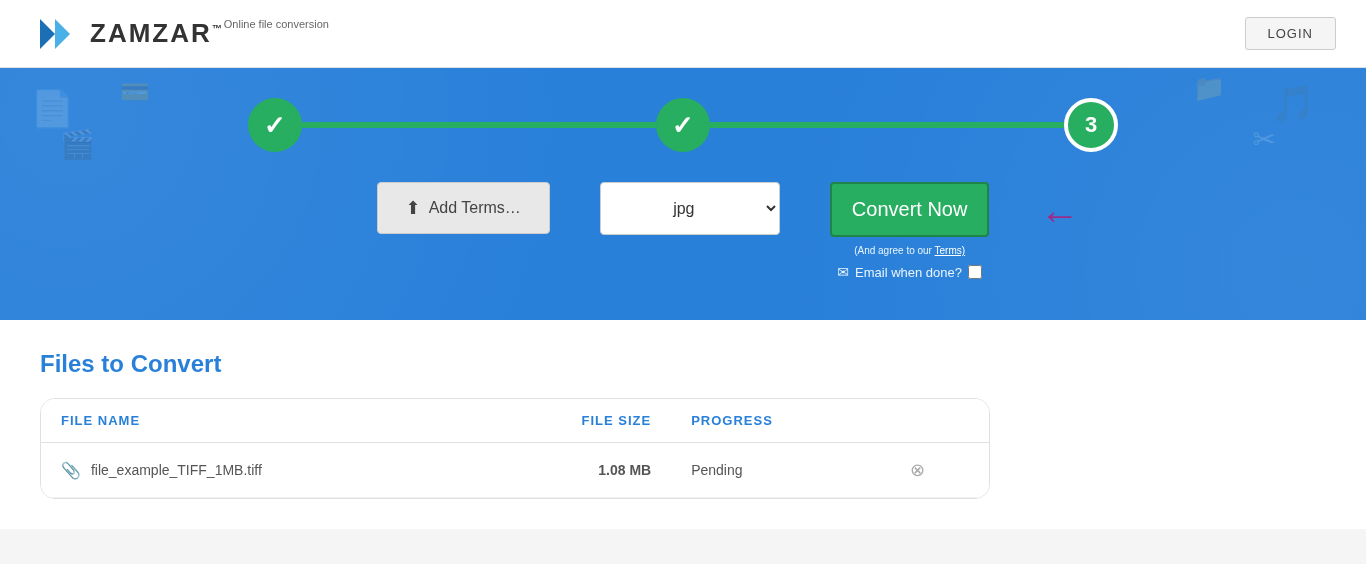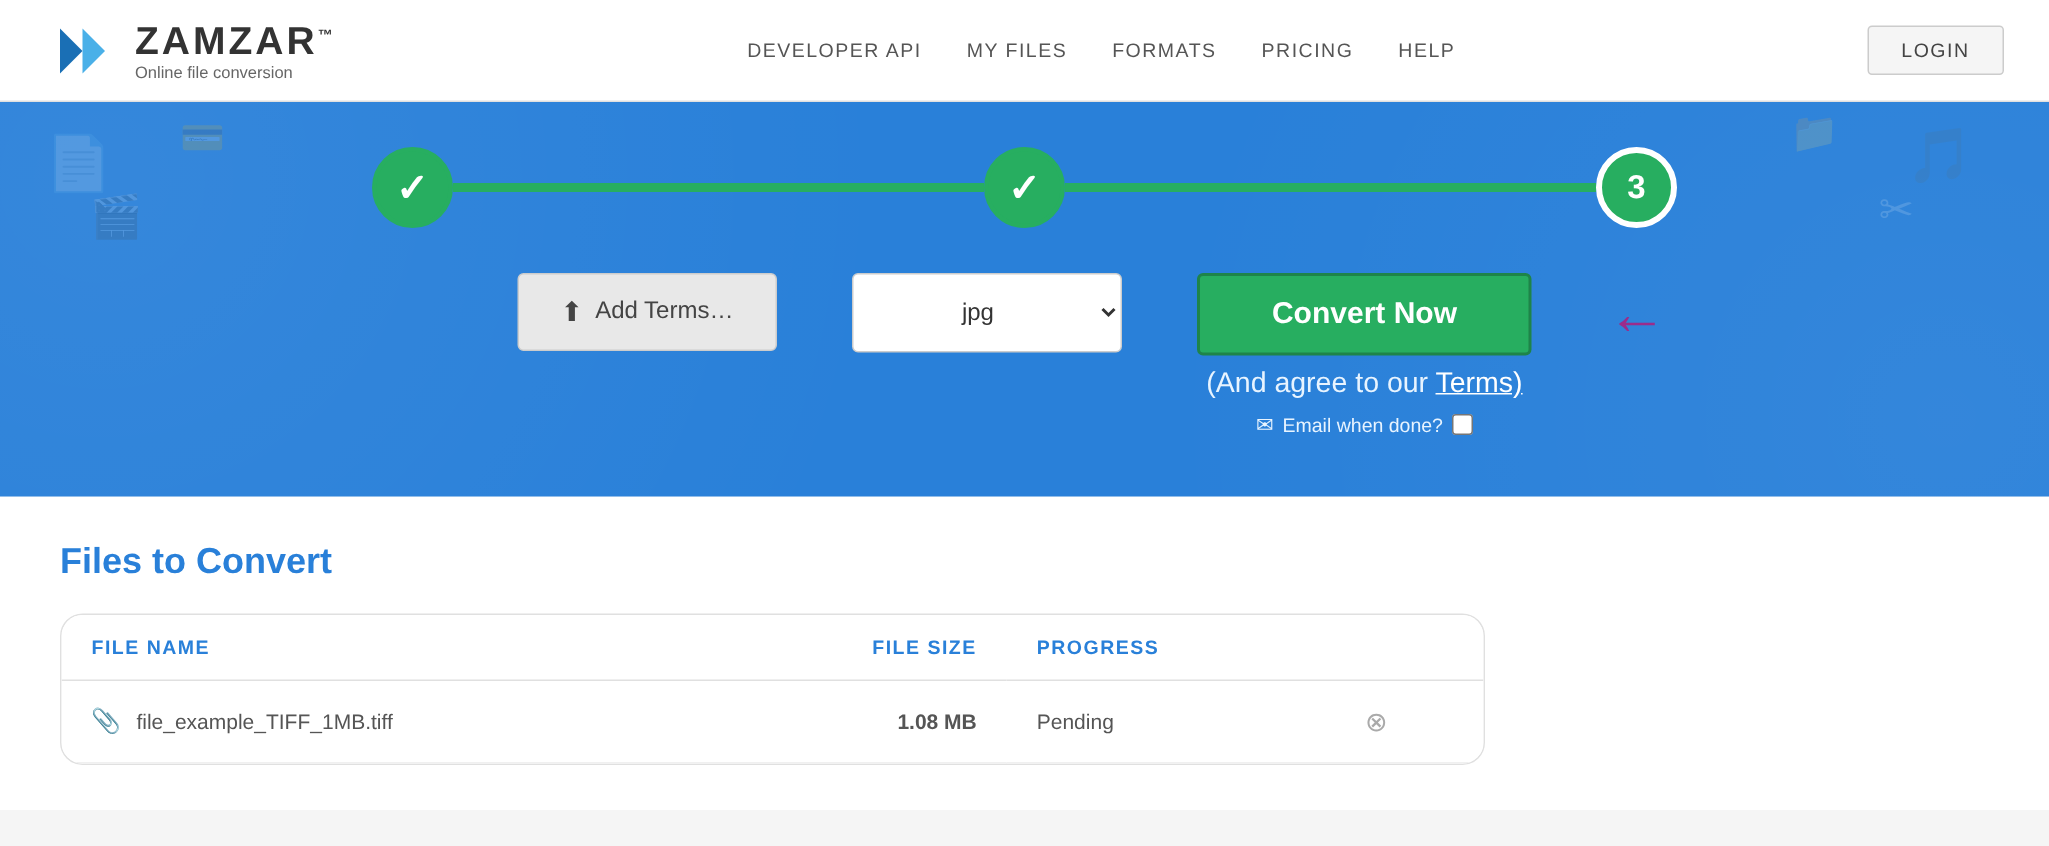--- a/index.html
+++ b/index.html
@@ -21,21 +21,21 @@
       display: flex;
       align-items: center;
       gap: 10px;
     }
     .logo-icon {
       width: 50px;
       height: 50px;
     }
     .logo-text-block {
       display: flex;
-      flex-direction: column;
+      flex-direction: row;
     }
     .logo-name {
       font-size: 26px;
       font-weight: bold;
       color: #333;
       letter-spacing: 2px;
     }
     .logo-tm {
       font-size: 10px;
       vertical-align: super;
@@ -209,23 +209,23 @@
       padding: 0 12px;
       background: #fff;
       color: #333;
       cursor: pointer;
       text-align: center;
     }
 
     .btn-convert {
       background: #27ae60;
       border: 2px solid #1e8449;
-      padding: 14px 48px;
+      padding: 14px 20px;
       font-size: 20px;
-      font-weight: bold;
+      font-weight: normal;
       cursor: pointer;
       border-radius: 4px;
       color: #fff;
       white-space: nowrap;
       position: relative;
     }
 
     .convert-block {
       position: relative;
     }
@@ -233,21 +233,21 @@
       position: absolute;
       right: -90px;
       top: 50%;
       transform: translateY(-50%);
       color: #9b2c8b;
       font-size: 40px;
       font-weight: bold;
     }
 
     .terms-text {
-      font-size: 19px;
+      font-size: 10px;
       color: #e8f4ff;
       text-align: center;
     }
     .terms-text a {
       color: #fff;
       text-decoration: underline;
       cursor: pointer;
     }
     .email-line {
       font-size: 13px;
@@ -340,27 +340,20 @@
       <polygon points="25,10 40,25 25,40" fill="#4ab0e8"></polygon>
     </svg>
     <div class="logo-text-block">
       <span class="logo-name">
         <span>ZAMZAR</span><span class="logo-tm">™</span>
       </span>
       <span class="logo-tagline">Online file conversion</span>
     </div>
   </div>
 
-  <div class="navbar-nav">
-    <a class="nav-link">DEVELOPER API</a>
-    <a class="nav-link">MY FILES</a>
-    <a class="nav-link">FORMATS</a>
-    <a class="nav-link">PRICING</a>
-    <a class="nav-link">HELP</a>
-  </div>
 
   <div class="navbar-buttons">
     <button class="btn-login">LOGIN</button>
   </div>
 </nav>
 
 <section class="hero">
   <div class="hero-bg-icons">
     <span class="bg-icon" style="left:30px; top:20px;">📄</span>
     <span class="bg-icon" style="left:60px; top:60px; font-size:28px;">🎬</span>

